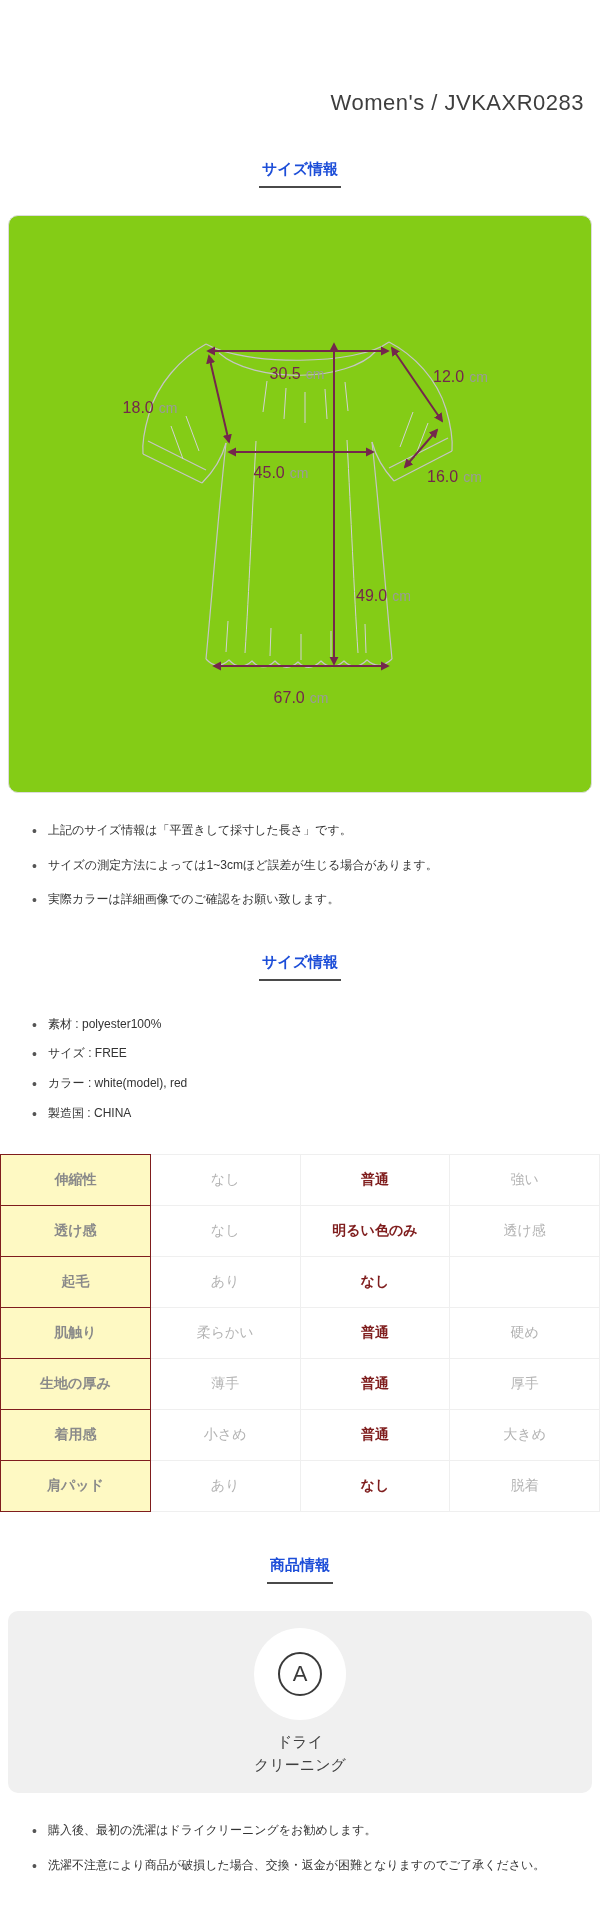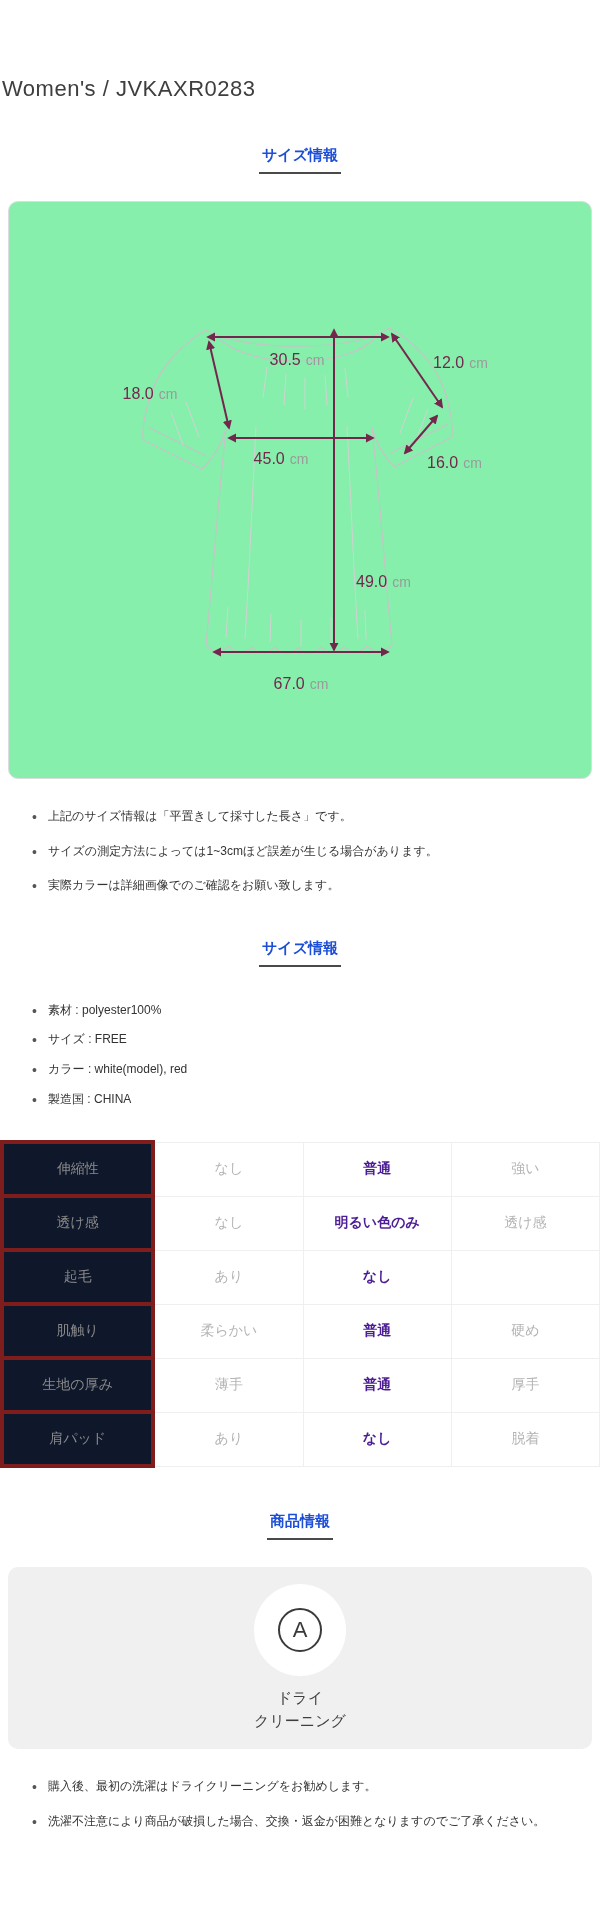--- a/index.html
+++ b/index.html
@@ -2,23 +2,23 @@
 <html><head>
 <meta charset="utf-8">
 <style>
   html,body{margin:0;padding:0;background:#fff;}
   body{
     width:600px;
     font-family:"Liberation Sans","DejaVu Sans",sans-serif;
     color:#333;
   }
   .page-title{
-    margin:2px;
+    margin:16px;
     padding-top:74px;
-    text-align:left;
+    text-align:right;
     font-size:22px;
     font-weight:400;
     color:#3e3e3e;
     letter-spacing:.5px;
   }
   .section-head{text-align:center;margin-top:44px;}
   .section-head span{
     display:inline-block;
     font-size:15px;
     font-weight:700;
@@ -26,21 +26,21 @@
     border-bottom:2px solid #4a4a4a;
     padding:0 3px 7px;
   }
   .diagram-box{
     margin:27px 8px 0;
     border:1px solid #dcdcdc;
     border-radius:10px;
     height:578px;
     box-sizing:border-box;
     overflow:hidden;
-    background:#86efac;
+    background:#84cc16;
   }
   .diagram-box svg{display:block;}
   .m-line{stroke:#74274c;stroke-width:2;fill:none;}
   .g-line{stroke:#c5c5c5;stroke-width:1.2;fill:none;}
   .g-thin{stroke:#d2d2d2;stroke-width:1;fill:none;}
   .m-val{fill:#74274c;font-size:16px;font-family:"Liberation Sans","DejaVu Sans",sans-serif;}
   .m-unit{fill:#9a9a9a;font-size:14px;}
   ul.notes{
     list-style:none;
     margin:28px 0 0;
@@ -66,34 +66,34 @@
   ul.spec li{margin-bottom:11px;}
   table.attrs{
     width:100%;
     border-collapse:collapse;
     margin-top:32px;
     font-size:14px;
   }
   table.attrs th{
     width:150px;
     height:48px;
-    background:#0f172a;
+    background:#fef9c3;
     color:#8a8a8a;
-    font-weight:400;
-    border:4px solid #7f1d1d;
+    font-weight:700;
+    border:1px solid #7f1d1d;
   }
   table.attrs td{
     width:150px;
     height:48px;
     text-align:center;
     color:#b3b3b3;
     border:1px solid #efefef;
     background:#fff;
   }
-  table.attrs td[data-state="on"]{color:#4c1d95;font-weight:700;}
+  table.attrs td[data-state="on"]{color:#7f1d1d;font-weight:700;}
   .care-box{
     margin:27px 8px 0;
     height:182px;
     background:#f0f0f0;
     border-radius:10px;
     display:flex;
     flex-direction:column;
     align-items:center;
     justify-content:center;
   }
@@ -251,20 +251,26 @@
       <td data-state="on">普通</td>
       <td data-state="off">硬め</td>
     </tr>
     <tr>
       <th>生地の厚み</th>
       <td data-state="off">薄手</td>
       <td data-state="on">普通</td>
       <td data-state="off">厚手</td>
     </tr>
     <tr>
+      <th>着用感</th>
+      <td data-state="off">小さめ</td>
+      <td data-state="on">普通</td>
+      <td data-state="off">大きめ</td>
+    </tr>
+    <tr>
       <th>肩パッド</th>
       <td data-state="off">あり</td>
       <td data-state="on">なし</td>
       <td data-state="off">脱着</td>
     </tr>
   </tbody>
 </table>
 
 <div class="section-head">
   <span>商品情報</span>

